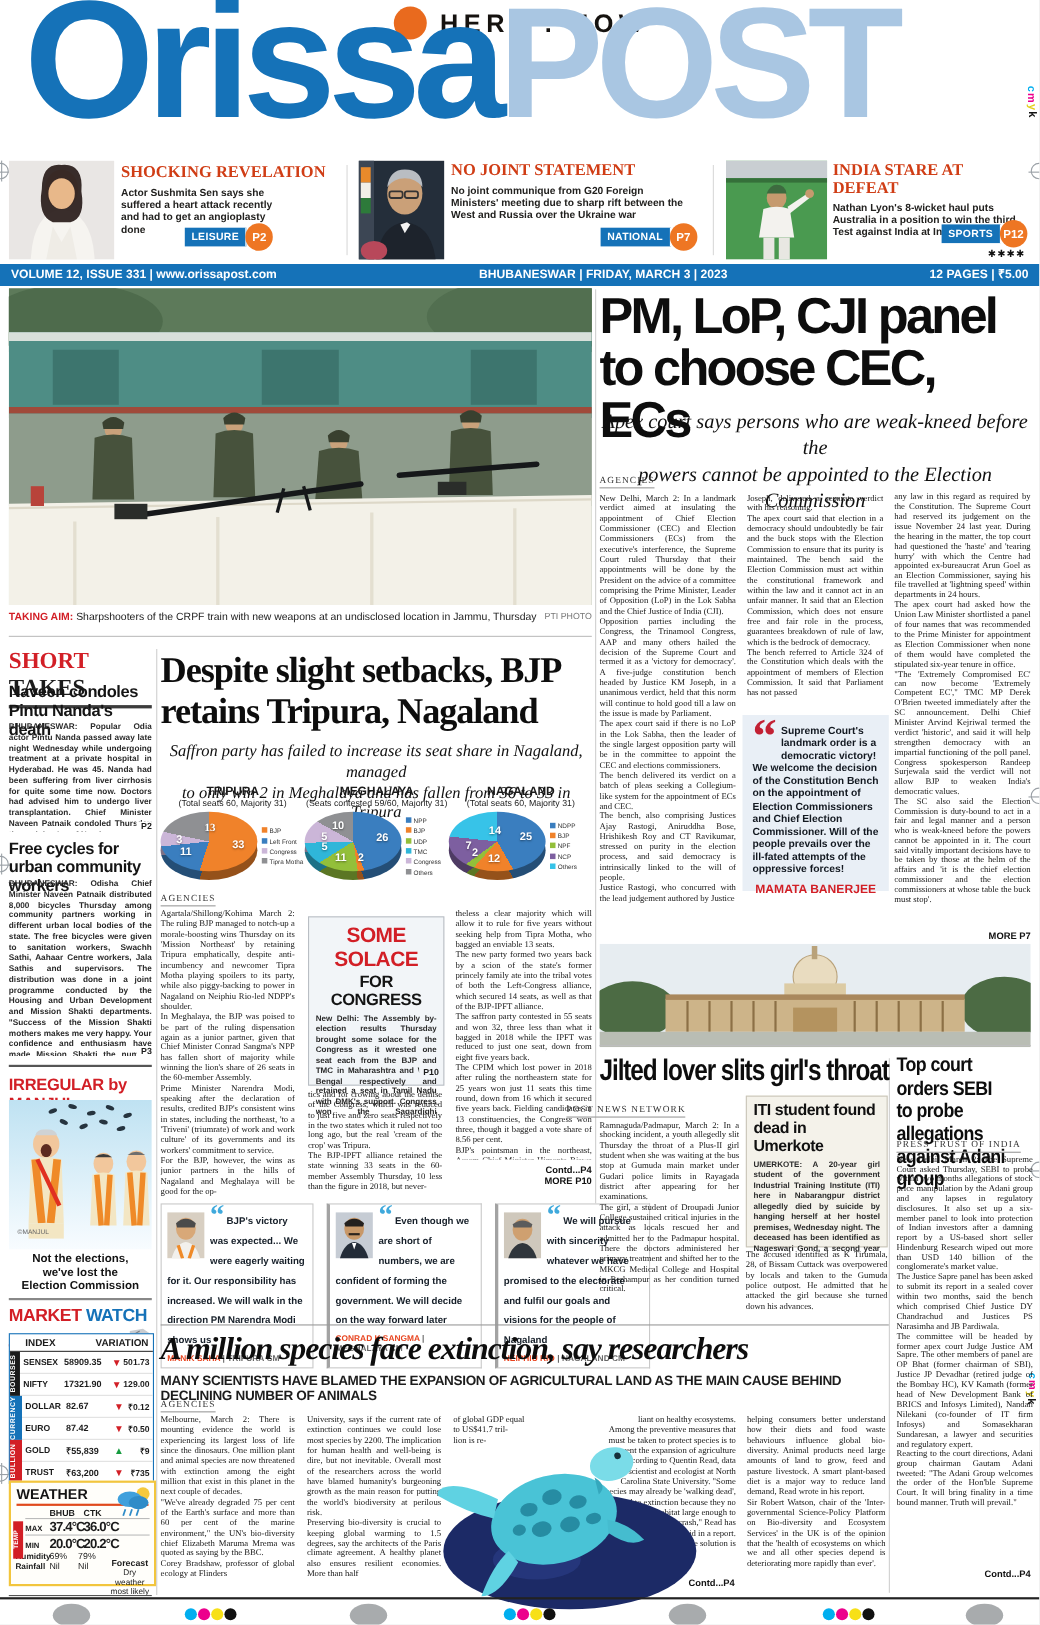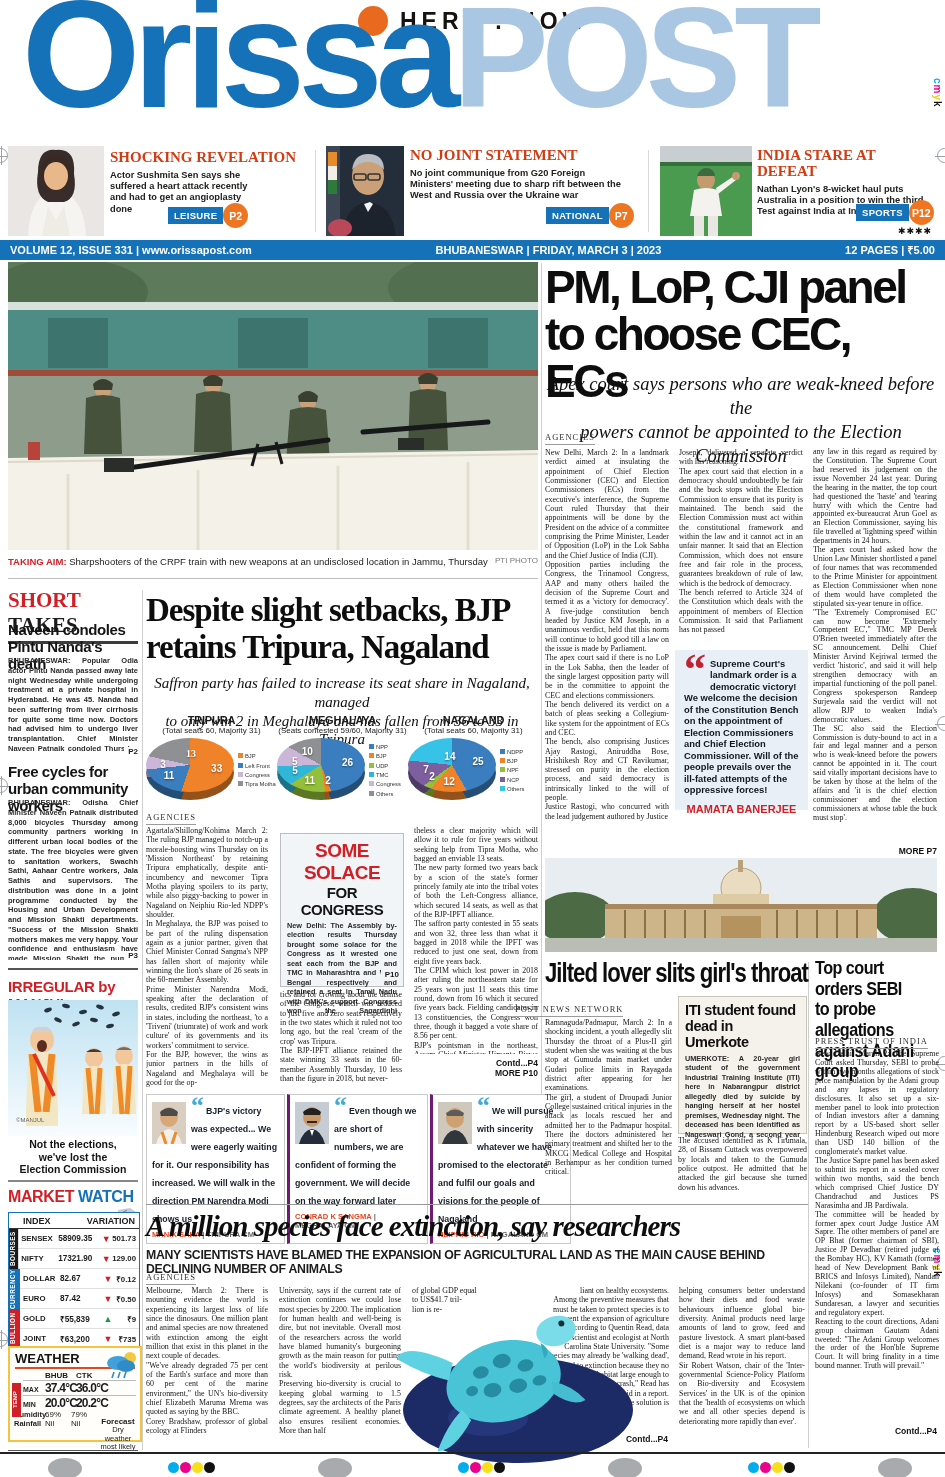--- a/index.html
+++ b/index.html
@@ -130,21 +130,21 @@
   .solace-box{background:#f2f5f8;border:1px solid #b9bec4;padding:6px;}
   .solace-t1{font:bold 19px "Liberation Sans",sans-serif;color:#d21f26;text-align:center;letter-spacing:-.5px;}
   .solace-t2{font:bold 15px "Liberation Sans",sans-serif;color:#141414;text-align:center;letter-spacing:-.4px;margin-bottom:3px;}
   .box-body{font:bold 7.3px/1.3 "Liberation Sans",sans-serif;text-align:justify;color:#2a2a2a;white-space:pre-line;}
   .iti-box{background:#f4f2ea;border:1px solid #c9c5b8;padding:6px;}
   .iti-title{font:bold 14.5px/1.1 "Liberation Sans",sans-serif;letter-spacing:-.4px;color:#101010;margin-bottom:3px;}
 
   
   .cm-row{display:flex;}
   .cm-box{position:relative;width:127px;border:1px solid #c9c9c9;background:#fff;padding:5px 5px 4px 5px;}
-  .cm-box + .cm-box{margin-left:2px;border-left:3px solid #701a75;}
+  .cm-box + .cm-box{margin-left:12px;border-left:3px solid #a3a3a3;}
   .cm-quote{font:bold 8.8px/1.18 "Liberation Sans",sans-serif;color:#17202a;}
   .cm-qmark{font:bold 26px/0.4 "Liberation Serif",serif;color:#3fa9dc;margin-right:2px;}
   .cm-name{font:bold 7.6px "Liberation Sans",sans-serif;color:#e8441f;margin-top:4px;}
   .cm-name span{color:#666;}
   .cm-photo{float:left;margin:2px 5px 2px 0;}
 
   .vsep{width:1px;background:#cfcfcf;}
   .hsep{height:1px;background:#bdbdbd;}
 
   .reg{position:absolute;width:13px;height:13px;border:1.5px solid #9aa0a6;border-radius:50%;}
@@ -462,21 +462,21 @@
     <div class="mw-group">
       <div class="mw-band" style="background:#d21f26">BULLION</div>
       <div class="mw-rows">
         <div class="mw-row">
             <span class="mw-label">GOLD</span>
             <span class="mw-value">₹55,839</span>
             <span class="mw-arrow" data-dir="up">▲</span>
             <span class="mw-change">₹9</span>
           </div>
         <div class="mw-row" style="border-bottom:none">
-            <span class="mw-label">JOINT</span>
+            <span class="mw-label">TRUST</span>
             <span class="mw-value">₹63,200</span>
             <span class="mw-arrow" data-dir="down">▼</span>
             <span class="mw-change">₹735</span>
           </div>
       </div>
     </div>
   </div>
 
   <div class="abs weather-box" style="left:8px;top:1346px;width:130px;height:92px;">
     <div class="w-title">WEATHER</div>

